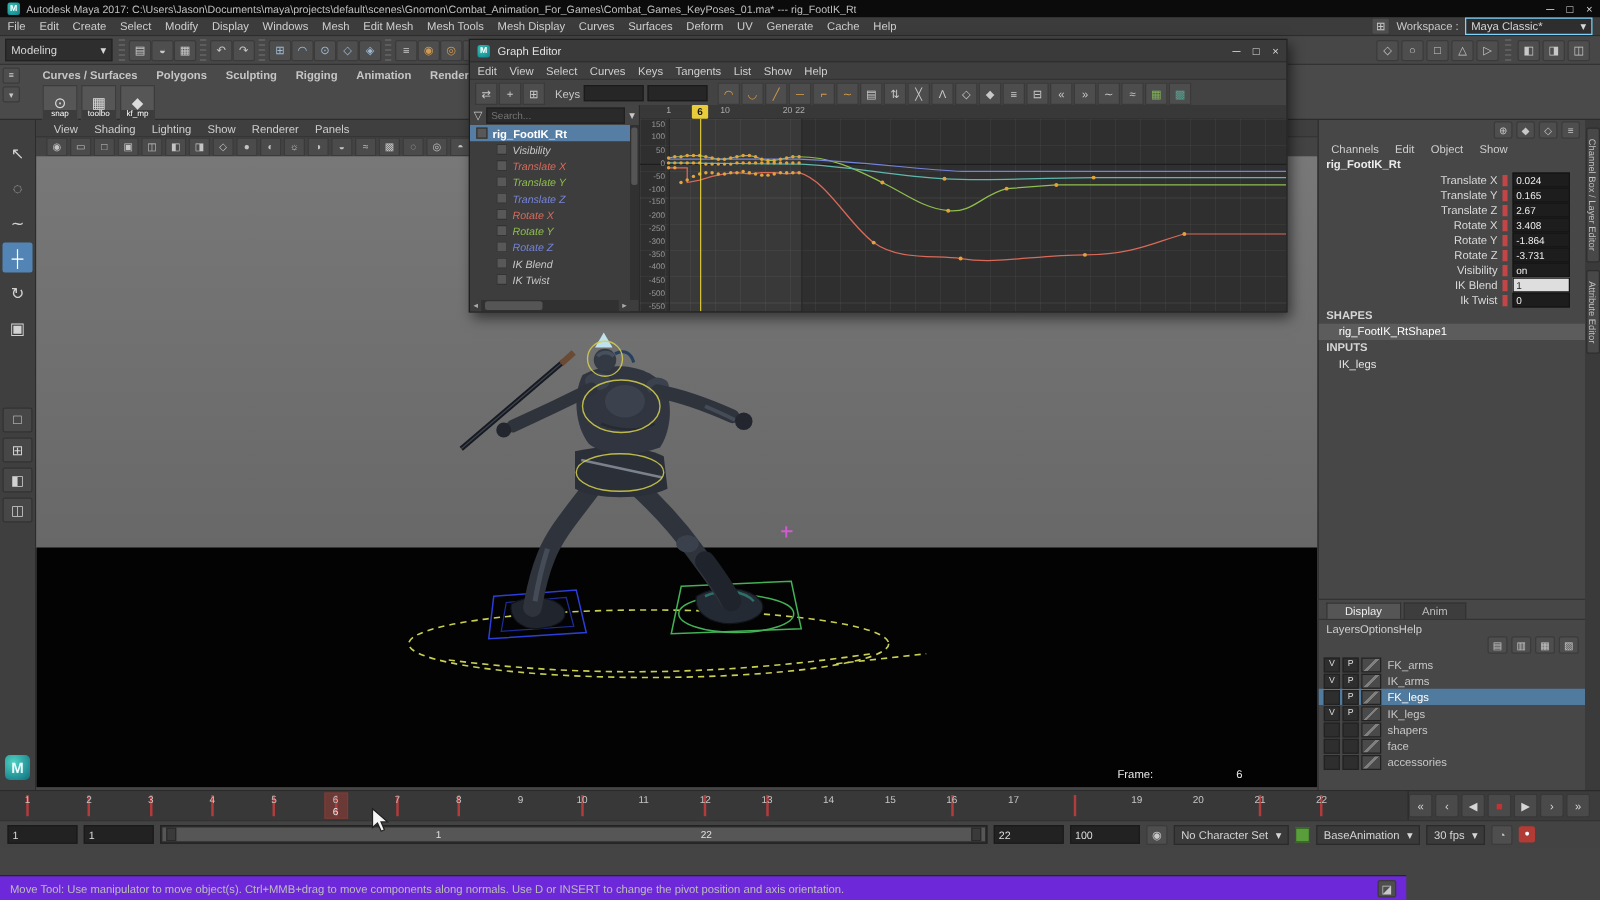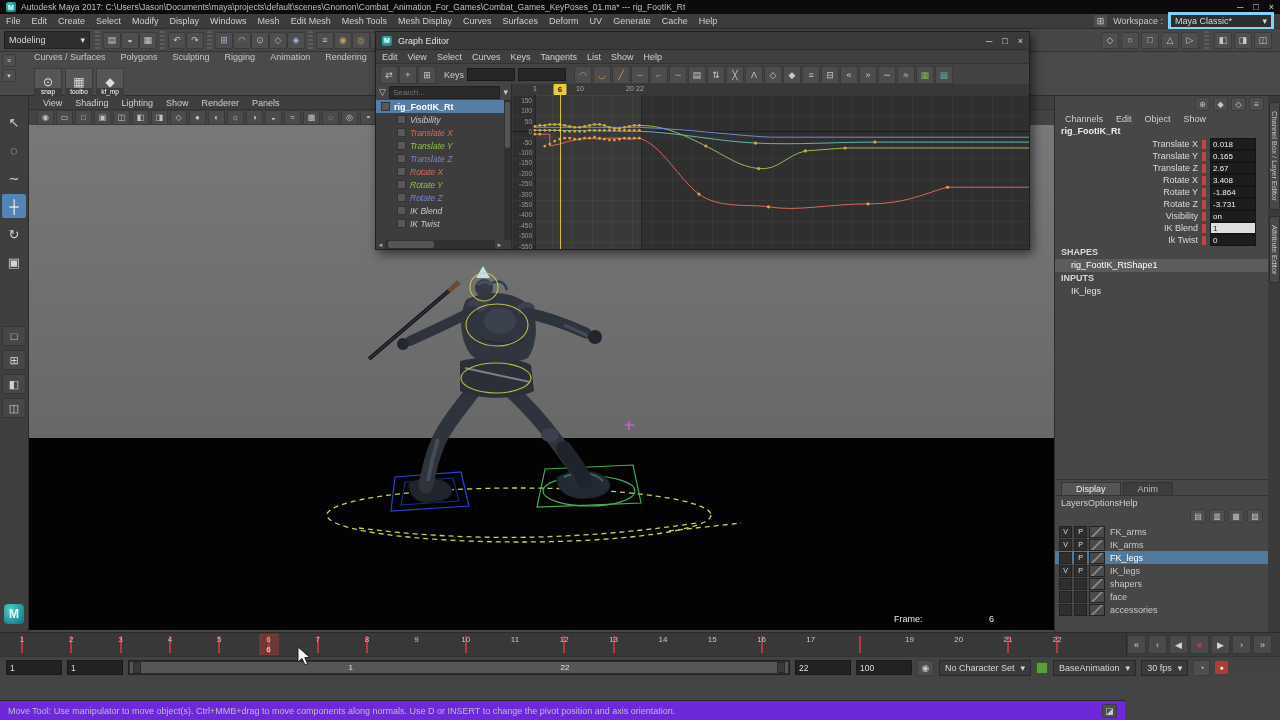--- a/index.html
+++ b/index.html
@@ -14,35 +14,35 @@
   .maya-logo{width:10px;height:10px;border-radius:2px;background:radial-gradient(circle at 35% 35%,#39c2b3,#0d7e8d);
              color:#fff;font-size:7px;font-weight:bold;display:inline-flex;align-items:center;justify-content:center;flex:none;}
   #titlebar .title-text{font-size:8.5px;white-space:nowrap;overflow:hidden;text-overflow:ellipsis;}
   .win-controls{margin-left:auto;display:flex;gap:10px;font-size:9px;color:#ddd;}
   .win-controls span{cursor:default;}
   
   #menubar{position:absolute;left:0;top:14px;width:1280px;height:15px;background:#3c3c3c;border-bottom:1px solid #2d2d2d;
            display:flex;align-items:center;box-sizing:border-box;padding:0 6px;}
   #menubar-items{display:flex;gap:11px;}
   #workspace{margin-left:auto;display:flex;align-items:center;gap:5px;}
-  #workspace .ws-select{width:92px;height:12px;background:#2e2e2e;border:3px solid #7dd3fc;display:flex;
+  #workspace .ws-select{width:92px;height:12px;background:#2e2e2e;border:1px solid #7dd3fc;display:flex;
            align-items:center;justify-content:space-between;padding:0 4px;color:#d8d8d8;}
   
   #statusline{position:absolute;left:0;top:29px;width:1280px;height:23px;background:#474747;border-bottom:1px solid #333;
               display:flex;align-items:center;padding:0 4px;box-sizing:border-box;}
   .mode-select{width:76px;height:16px;background:#2e2e2e;border:1px solid #222;display:flex;align-items:center;
                justify-content:space-between;padding:0 4px;margin-right:2px;color:#d8d8d8;}
   #sl-groups{display:flex;align-items:center;}
   .sl-div{width:5px;height:18px;margin:0 3px;background:repeating-linear-gradient(to bottom,#5d5d5d 0 2px,transparent 2px 4px);}
   #sl-right{margin-left:auto;display:flex;align-items:center;gap:2px;padding-right:4px;}
   
   #shelf{position:absolute;left:0;top:52px;width:1280px;height:44px;background:#4a4a4a;border-bottom:1px solid #2c2c2c;box-sizing:border-box;}
   #shelf-side{position:absolute;left:2px;top:2px;display:flex;flex-direction:column;gap:2px;}
   #shelf-side .ib{width:12px;height:11px;font-size:7px;}
-  #shelf-tabs{position:absolute;left:34px;top:0;height:15px;display:flex;gap:15px;}
+  #shelf-tabs{position:absolute;left:34px;top:0;height:15px;display:flex;gap:15px;align-items:center;font-weight:bold;}
   .shelf-tab{color:#c6c6c6;}
   #shelf-items{position:absolute;left:34px;top:15px;height:29px;display:flex;gap:3px;align-items:center;}
   .shelf-item{width:26px;height:26px;background:#565656;border:1px solid #3c3c3c;position:relative;
               display:flex;align-items:center;justify-content:center;font-size:12px;color:#dcdcdc;}
   .shelf-item .cap{position:absolute;bottom:0;left:0;right:0;font-size:6.5px;line-height:7px;color:#fff;text-align:center;background:rgba(0,0,0,.3);}
   
   #toolbox{position:absolute;left:0;top:96px;width:29px;height:536px;background:#3f3f3f;border-right:1px solid #2c2c2c;
            box-sizing:border-box;display:flex;flex-direction:column;align-items:center;padding-top:14px;}
   #toolbox-tools,#toolbox-layouts{display:flex;flex-direction:column;gap:4px;align-items:center;}
   .tool{width:24px;height:24px;display:flex;align-items:center;justify-content:center;font-size:13px;color:#d2d2d2;border-radius:2px;}
@@ -413,21 +413,21 @@
         <span class="menu-item">Channels</span>
         <span class="menu-item">Edit</span>
         <span class="menu-item">Object</span>
         <span class="menu-item">Show</span>
       </div>
     <div id="cb-node">rig_FootIK_Rt</div>
     <div id="cb-attrs">
         <div class="cb-row">
           <span class="cb-name">Translate X</span>
           <span class="cb-key"></span>
-          <span class="cb-val">0.018</span>
+          <span class="cb-val">0.024</span>
         </div>
         <div class="cb-row">
           <span class="cb-name">Translate Y</span>
           <span class="cb-key"></span>
           <span class="cb-val">0.165</span>
         </div>
         <div class="cb-row">
           <span class="cb-name">Translate Z</span>
           <span class="cb-key"></span>
           <span class="cb-val">2.67</span>

